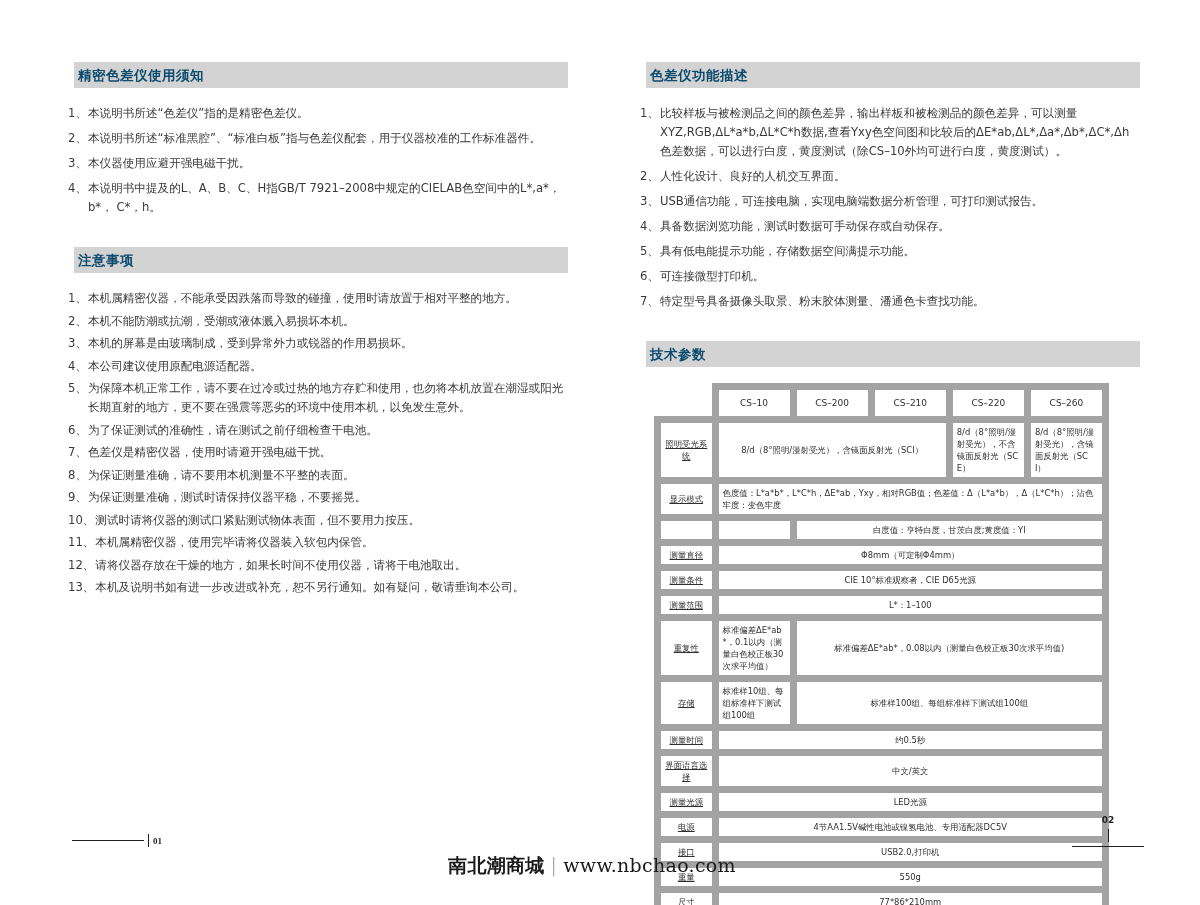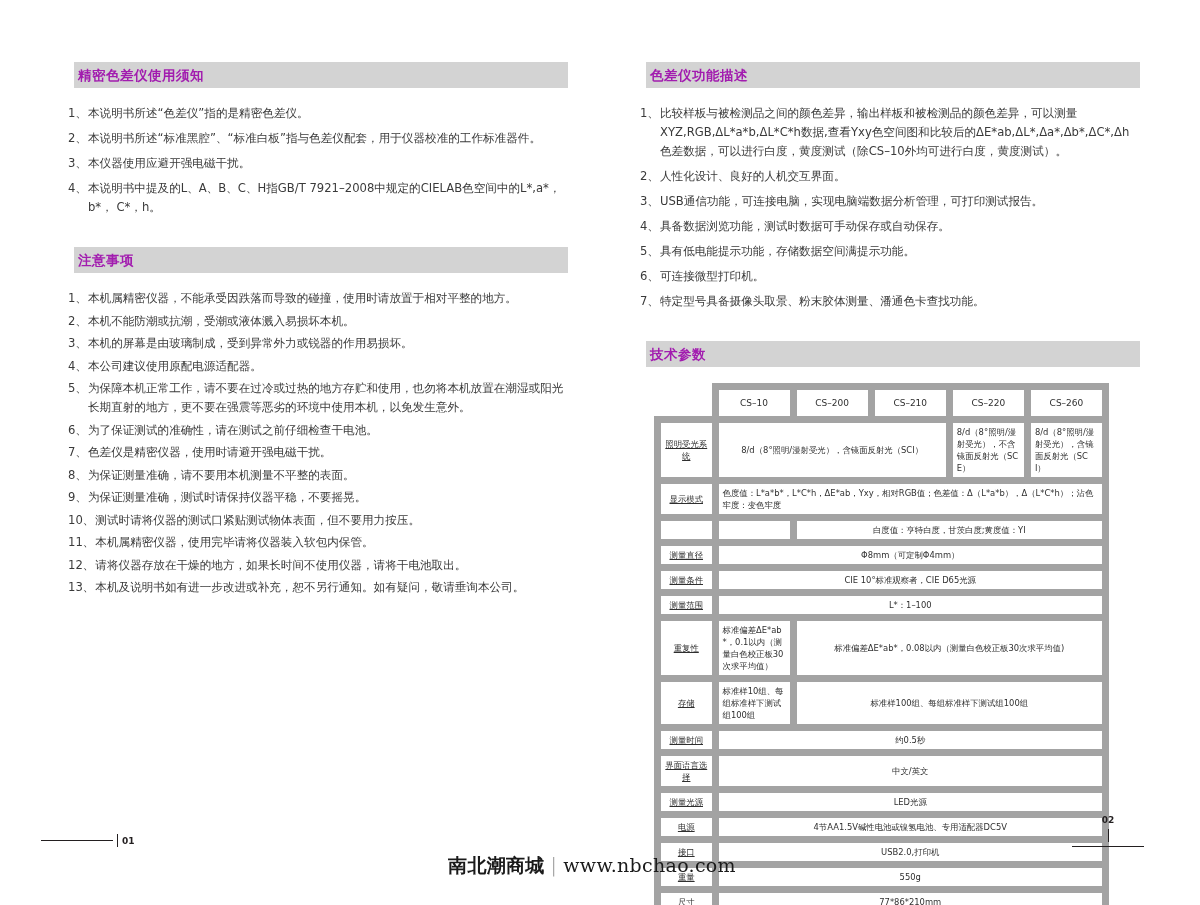--- a/index.html
+++ b/index.html
@@ -43,21 +43,21 @@
   .section-bar .bar-accent {
     width: 6px;
     height: 26px;
     background: #ffffff;
     flex: 0 0 auto;
   }
   .section-bar .bar-title {
     font-size: 13.5px;
     font-weight: bold;
     letter-spacing: 0.5px;
-    color: #a21caf;
+    color: #0c4a6e;
     padding-left: 4px;
     line-height: 26px;
     white-space: nowrap;
   }
 
   
   .list {
     margin: 0 0 30px 0;
     padding: 0;
     list-style: none;
@@ -130,21 +130,21 @@
     width: 72px;
     height: 1px;
     background: #231f20;
   }
   .page-num .tick {
     display: block;
     width: 1px;
     height: 13px;
     background: #231f20;
   }
-  .page-num.left  { left: 41px; }
+  .page-num.left  { left: 72px; font-family: Liberation Serif, serif; }
   .page-num.right { right: 56px; flex-direction: column; }
 
   .brand-footer {
     position: absolute;
     left: 0;
     right: 16px;
     bottom: 26px;
     text-align: center;
     font-size: 19px;
     color: #1a1a1a;

